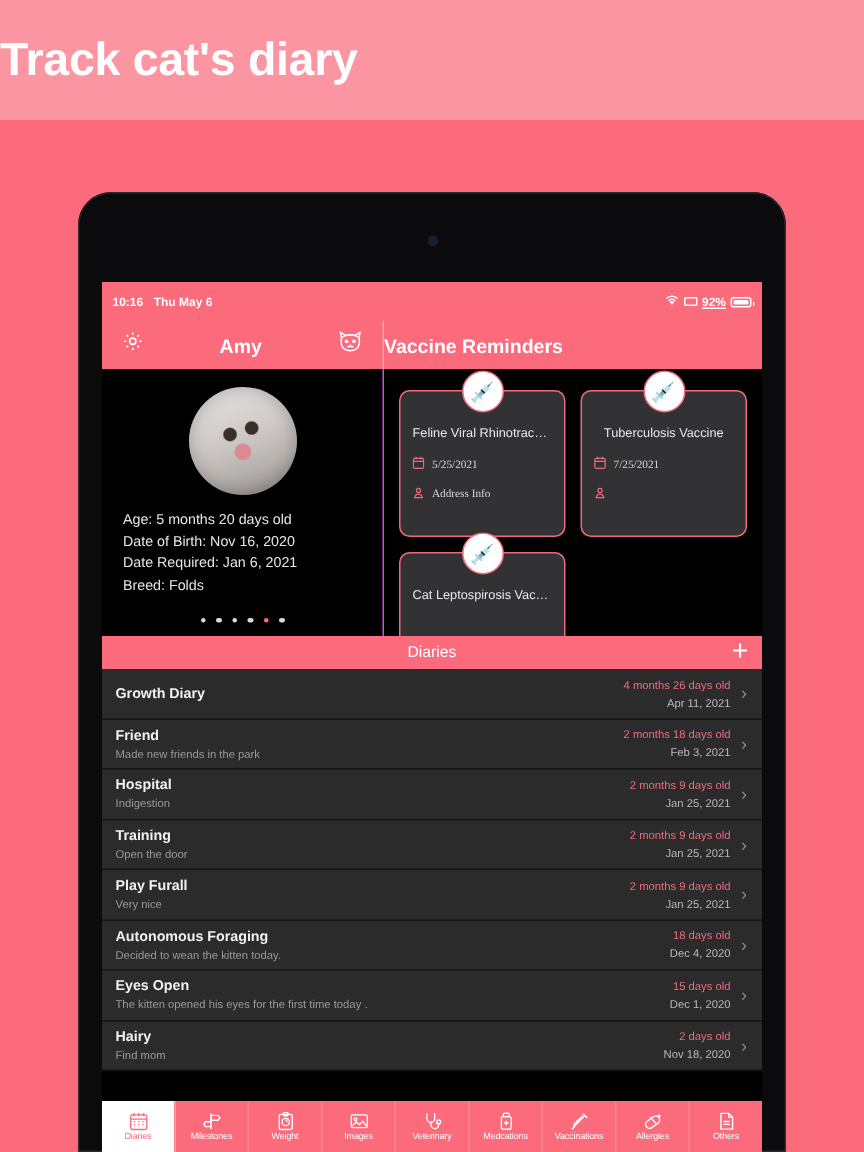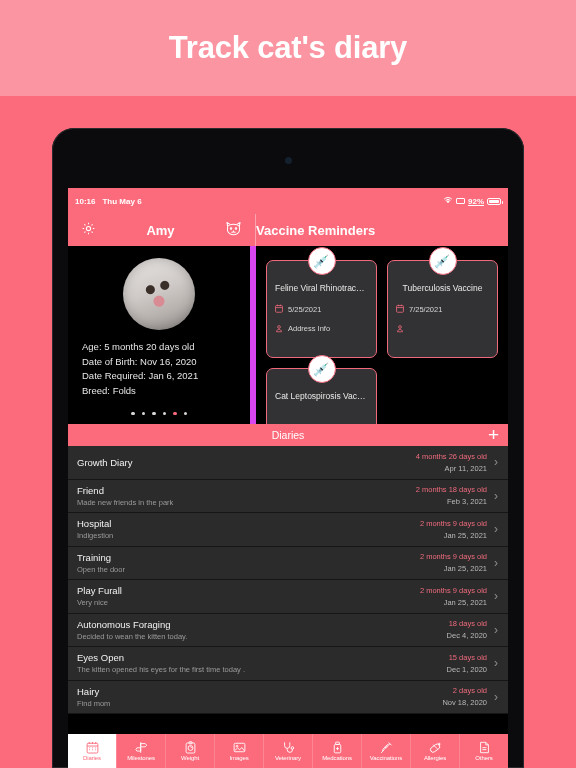--- a/index.html
+++ b/index.html
@@ -5,23 +5,23 @@
   * { margin:0; padding:0; box-sizing:border-box; }
   html, body { width:576px; height:768px; overflow:hidden; }
   body {
     font-family: "Liberation Sans", sans-serif;
     background: #fc6b7c;
     position: relative;
   }
 
   
   #promo-band {
-    position:absolute; left:0; top:0; width:576px; height:96px;
+    position:absolute; left:0; top:0; width:576px; height:80px;
     background:#fb95a2;
-    display:flex; align-items:center; justify-content:center;
+    display:flex; align-items:center; justify-content:flex-start;
   }
   #promo-title {
     color:#ffffff;
     font-size:31px;
     font-weight:700;
     letter-spacing:-0.2px;
   }
 
   
   #tablet-frame {
@@ -78,21 +78,21 @@
   }
   #nav-right {
     flex:1; display:flex; align-items:center; 
   }
   #nav-pet-name { color:#fff; font-size:13px; font-weight:700; }
   #nav-right-title { color:#fff; font-size:13px; font-weight:700; }
 
   
   #content-split { display:flex; height:178px; background:#000; }
   #profile-pane {
-    width:188px; border-right:6px solid #d946ef;
+    width:188px; border-right:1px solid #d946ef;
     position:relative;
     padding:0 14px;
   }
   #pet-photo {
     width:72px; height:72px; border-radius:50%;
     margin:12px auto 10px;
     background:
       radial-gradient(circle at 58% 38%, #3a2e28 0 4px, transparent 5px),
       radial-gradient(circle at 38% 44%, #3a2e28 0 4px, transparent 5px),
       radial-gradient(circle at 50% 60%, #d98b93 0 5px, transparent 6px),
@@ -122,21 +122,21 @@
     width:28px; height:28px; border-radius:50%;
     background:#ffffff; border:1.5px solid #f0697c;
     display:flex; align-items:center; justify-content:center;
     font-size:13px;
   }
   .vax-name {
     color:#e9e9e9; font-size:8.5px; text-align:center;
     white-space:nowrap; overflow:hidden; text-overflow:ellipsis;
     margin-bottom:11px;
   }
-  .vax-row { display:flex; align-items:center; gap:5px; margin-bottom:9px; }
+  .vax-row { display:flex; align-items:center; gap:5px; margin-bottom:9px;font-family:Liberation Serif, serif; }
   .vax-row .meta-ico { color:#f0697c; font-size:8.5px; line-height:1; }
   .vax-row .meta-txt { color:#d6d6d6; font-size:7.5px; }
 
   
   #diaries-header {
     height:22px; background:#fc6b7c;
     display:flex; align-items:center; justify-content:center;
     position:relative;
   }
   #diaries-title { color:#fff; font-size:10.5px; font-weight:400; }
@@ -145,21 +145,21 @@
     color:#fff; font-size:19px; line-height:14px; font-weight:300;
   }
   #diaries-list { background:#000; }
   .diary-row {
     height:33.5px; background:#2b2b2b;
     border-bottom:1px solid #161616;
     display:flex; align-items:center;
     padding:0 8px 0 9px;
   }
   .diary-main { flex:1; min-width:0; }
-  .diary-title { color:#f2f2f2; font-size:9.5px; font-weight:400; line-height:13px; }
+  .diary-title { color:#f2f2f2; font-size:9.5px; font-weight:700; line-height:13px; }
   .diary-sub { color:#9a9a9a; font-size:7.5px; line-height:11px; }
   .diary-meta { text-align:right; margin-right:5px; }
   .diary-age { color:#ef6b7d; font-size:7.5px; line-height:12px; }
   .diary-date { color:#b9b9b9; font-size:7.5px; line-height:11px; }
   .chevron { color:#8d8d8d; font-size:12px; width:8px; text-align:center; }
 
   
   #tab-bar {
     position:absolute; left:0; bottom:0; width:440px; height:34px;
     background:#fc6b7c; display:flex;

